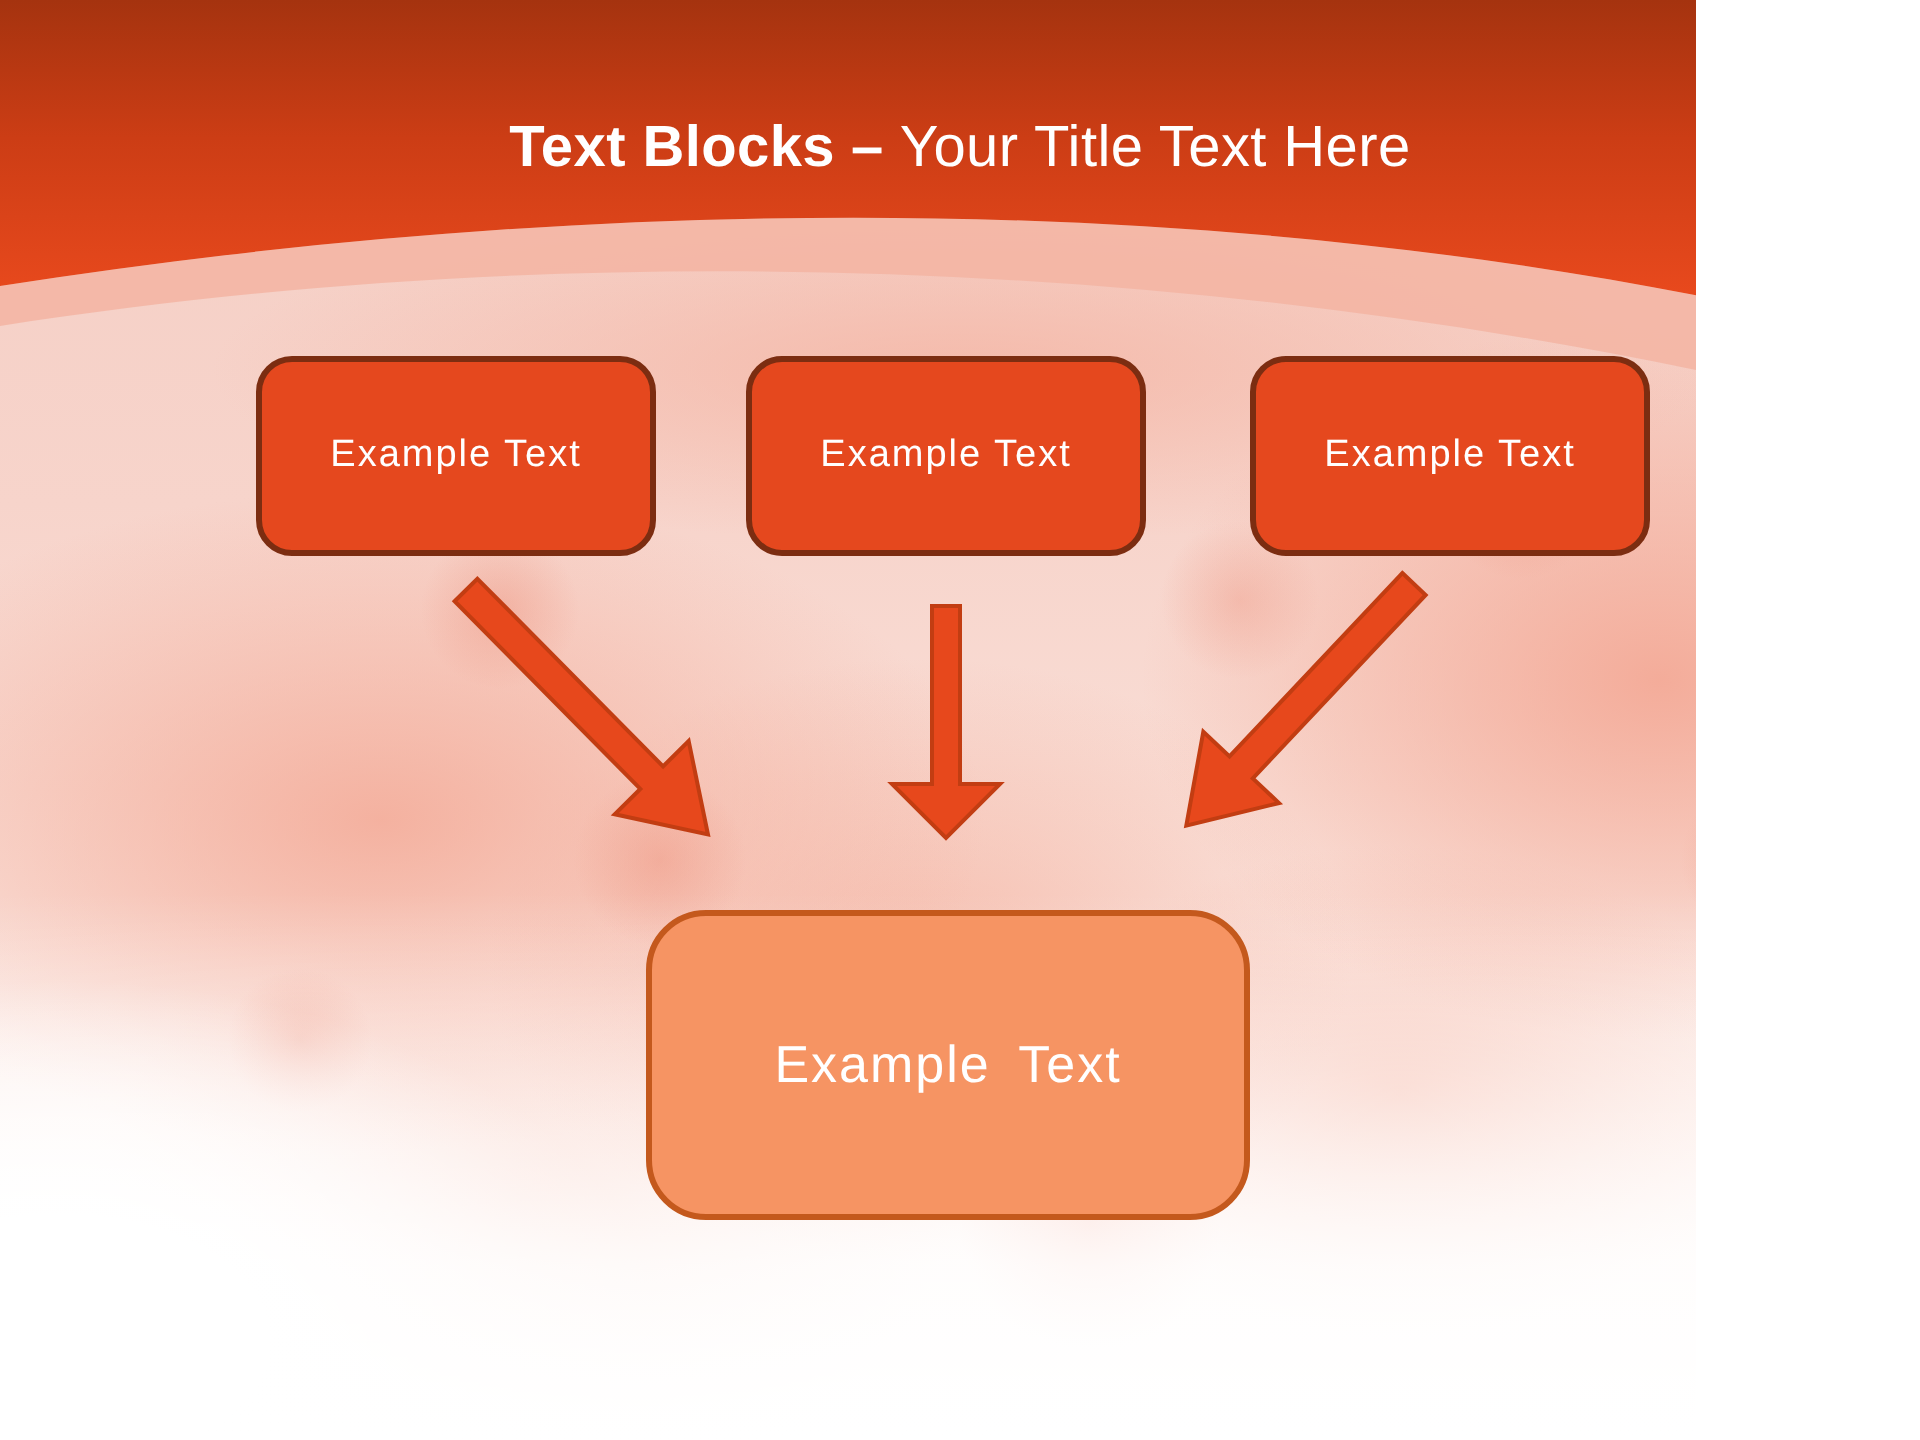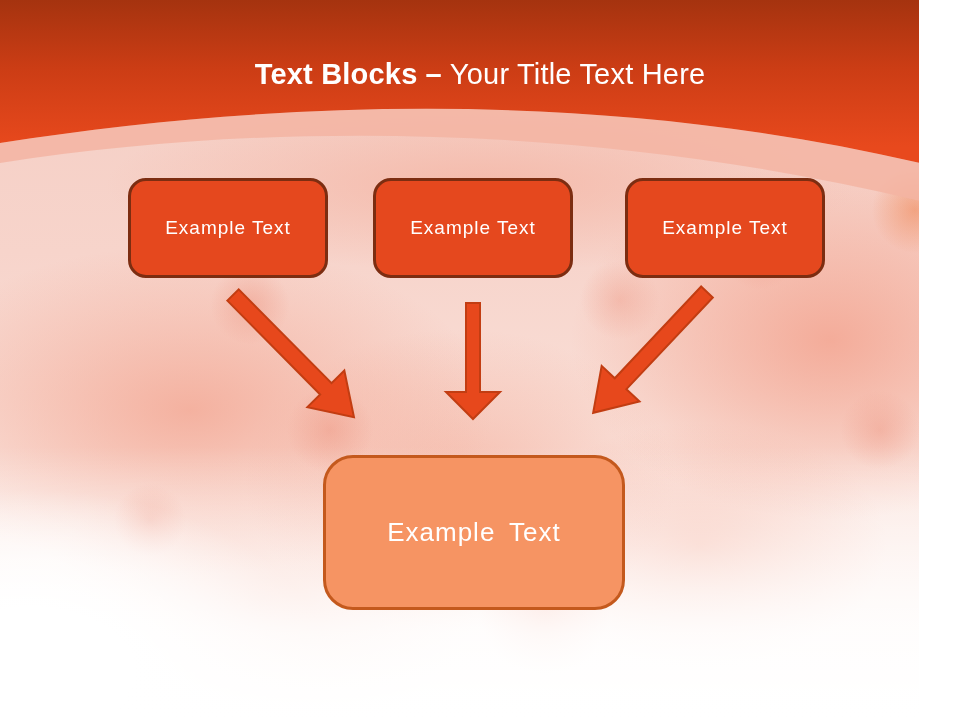--- a/index.html
+++ b/index.html
@@ -6,21 +6,21 @@
     --header-top:#A5330F; --header-mid:#CC3D15; --header-bottom:#E8491D;
     --title-text:#FFFFFF;
     --box-fill:#E5481E; --box-border:#7C2D11; --box-text:#FFFFFF;
     --result-fill:#F69463; --result-border:#C4591D; --result-text:#FFFFFF;
     --arrow-fill:#E7481C; --arrow-stroke:#C23D12;
     --swoosh:#F3B4A2;
   }
   *{margin:0;padding:0;box-sizing:border-box;}
   html,body{width:960px;height:720px;overflow:hidden;}
   body{font-family:"Liberation Sans", sans-serif;}
-  .slide{position:relative;width:919px;height:720px;overflow:hidden;background:#737373;}
+  .slide{position:relative;width:848px;height:720px;overflow:hidden;background:#737373;}
 
   
   .bg-base{
     position:absolute;inset:0;
     background:linear-gradient(180deg,#f4cdc3 0%,#f7d4cb 35%,#f9ddd5 55%,#fdf0ec 82%,#fefaf9 100%);
   }
   
   .bg-caviar{
     position:absolute;inset:0;
     background:

